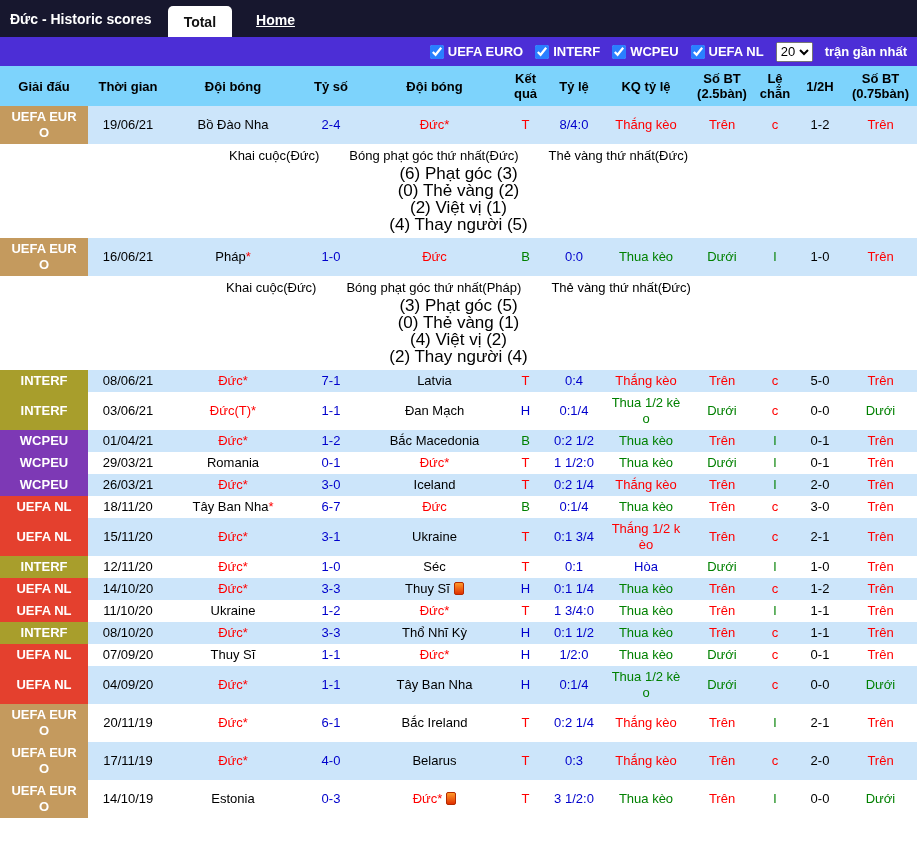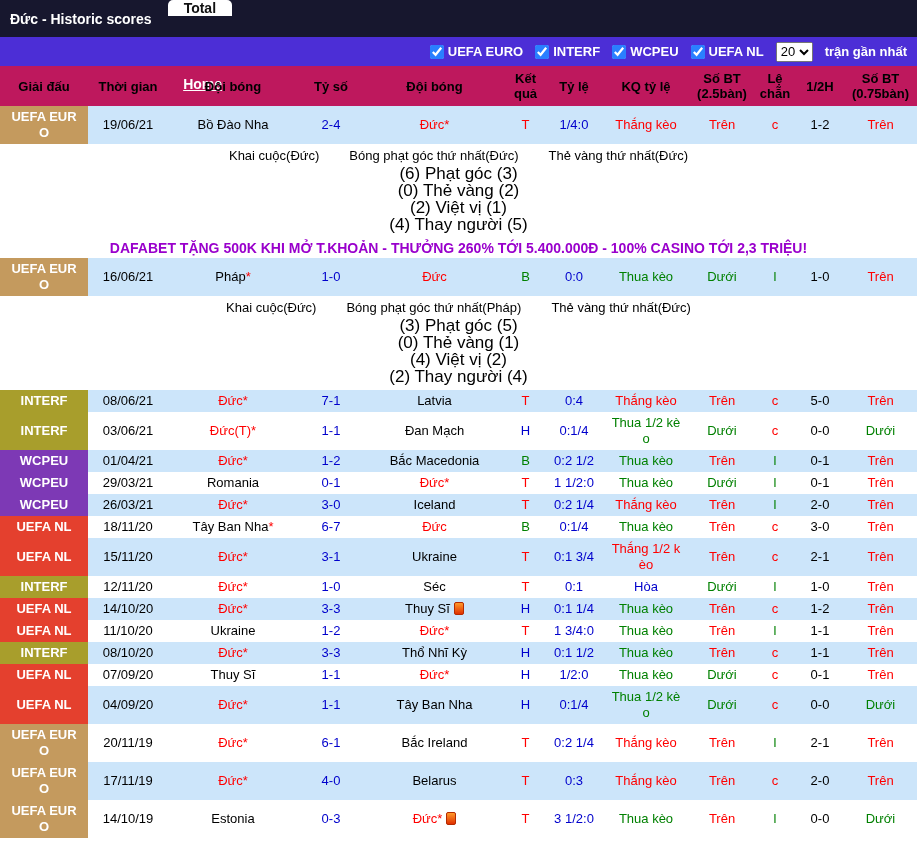--- a/index.html
+++ b/index.html
@@ -3,35 +3,35 @@
 <meta charset="utf-8">
 <style>
   * { margin:0; padding:0; box-sizing:border-box; }
   html,body { background:#fff; }
   body { font-family:"Liberation Sans", sans-serif; }
   .page { width:917px; height:848px; overflow:hidden; background:#fff; }
 
   
   .topbar { background:#17172e; height:37px; display:flex; align-items:stretch; color:#fff; }
   .topbar-title { font-weight:bold; font-size:14px; display:flex; align-items:center; padding:0 16px 0 10px; }
-  .tabs { display:flex; align-items:flex-end; gap:14px;flex-direction:column; }
+  .tabs { display:flex; align-items:flex-end; gap:14px; }
   .tab { font-weight:bold; font-size:14px; cursor:pointer; }
   .tab.active { background:#fff; color:#111; border-radius:5px 5px 0 0; height:31px; display:flex; align-items:center; padding:0 16px; }
   .tab.inactive { color:#fff; text-decoration:underline; padding:0 10px 9px;margin-top:46px; }
   .topbar-right { margin-left:auto; display:flex; align-items:center; gap:6px; padding-right:10px; font-size:13px; font-weight:bold; }
 
   
   .filterbar { background:#4c2ed6; height:29px; display:flex; align-items:center; justify-content:flex-end; gap:12px; padding-right:10px; color:#fff; font-weight:bold; font-size:13px; }
   .filter-item { display:flex; align-items:center; gap:4px; cursor:pointer; }
   input[type=checkbox] { accent-color:#2a7fff; width:14px; height:14px; }
   .count-select { font-size:13px; height:20px; }
 
   
   table { width:917px; border-collapse:collapse; table-layout:fixed; }
-  th { font-size:13px; font-weight:bold; text-align:center; vertical-align:middle; padding:5px 2px; line-height:15px; color:#000; background:#be185d; }
+  th { font-size:13px; font-weight:bold; text-align:center; vertical-align:middle; padding:5px 2px; line-height:15px; color:#000; background:#7dd3fc; }
   td { font-size:13px; text-align:center; vertical-align:middle; padding:3px 1px; line-height:16px; color:#000; background:#fff; }
   tr.shade td { background:#cce5fa; }
   td.badge { color:#fff; font-weight:bold; font-size:13px; word-break:break-all; line-height:16px; padding:3px 8px; }
   td.kq { word-break:break-all; padding:3px 7px; }
   td.nowrap { white-space:nowrap; }
   .c-red { color:#ff0000; }
   .c-green { color:#008000; }
   .c-blue { color:#0000cc;margin-top:8px; }
   .card-icon { display:inline-block; width:10px; height:13px; border-radius:2px; background:linear-gradient(#ff9a2a,#e03000); border:1px solid #b52a00; margin-left:4px; vertical-align:-2px; }
   tr.note-row td { background:#fff; padding:2px 0 5px; }
@@ -109,43 +109,40 @@
         </tr>
     </thead>
     <tbody id="tbody">
         <tr class="shade">
           <td class="badge" style="background: rgb(196, 154, 94);">UEFA EURO</td>
           <td class="nowrap">19/06/21</td>
           <td><span>Bồ Đào Nha</span></td>
           <td class="c-blue nowrap">2-4</td>
           <td><span class="c-red">Đức</span><span class="c-red">*</span></td>
           <td class="c-red">T</td>
-          <td class="c-blue nowrap">1/4:0</td>
+          <td class="c-blue nowrap">8/4:0</td>
           <td class="kq c-red">Thắng kèo</td>
           <td class="c-red">Trên</td>
           <td class="c-red">c</td>
           <td class="nowrap">1-2</td>
           <td class="c-red">Trên</td>
         </tr>
         <tr class="note-row">
           <td colspan="12">
             <div class="note-head">
               <span>Khai cuộc(Đức)</span>
               <span>Bóng phạt góc thứ nhất(Đức)</span>
               <span>Thẻ vàng thứ nhất(Đức)</span>
             </div>
             <div class="note-line">(6) Phạt góc (3)</div>
             <div class="note-line">(0) Thẻ vàng (2)</div>
             <div class="note-line">(2) Việt vị (1)</div>
             <div class="note-line">(4) Thay người (5)</div>
           </td>
         </tr>
-        <tr class="ad-row">
-          <td colspan="12">DAFABET TẶNG 500K KHI MỞ T.KHOẢN - THƯỞNG 260% TỚI 5.400.000Đ - 100% CASINO TỚI 2,3 TRIỆU!</td>
-        </tr>
         <tr class="shade">
           <td class="badge" style="background: rgb(196, 154, 94);">UEFA EURO</td>
           <td class="nowrap">16/06/21</td>
           <td><span>Pháp</span><span class="c-red">*</span></td>
           <td class="c-blue nowrap">1-0</td>
           <td><span class="c-red">Đức</span></td>
           <td class="c-green">B</td>
           <td class="c-blue nowrap">0:0</td>
           <td class="kq c-green">Thua kèo</td>
           <td class="c-green">Dưới</td>

